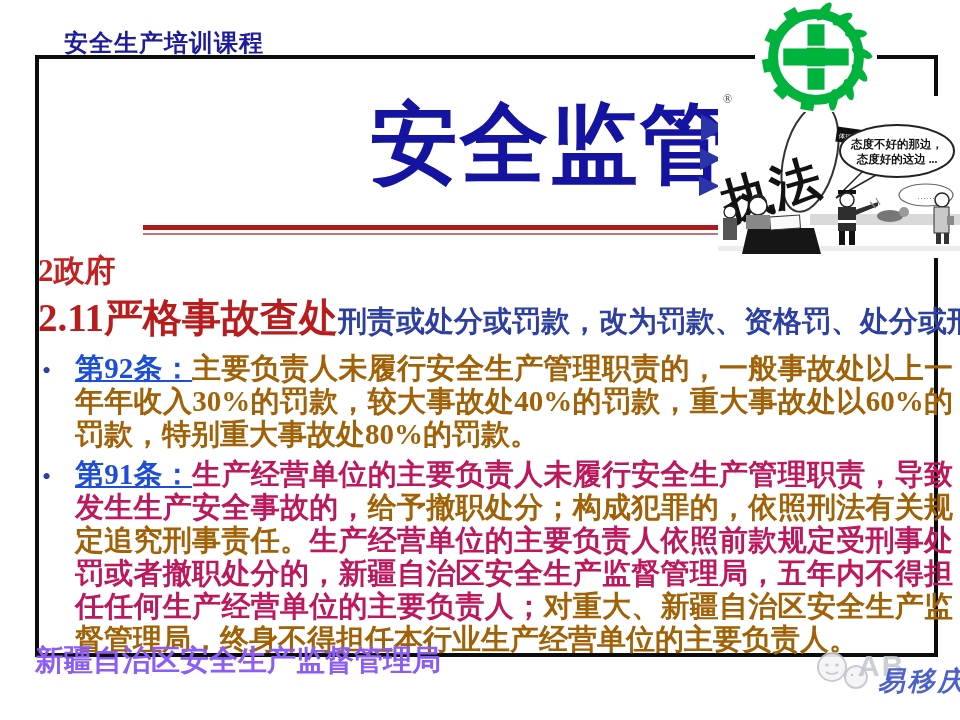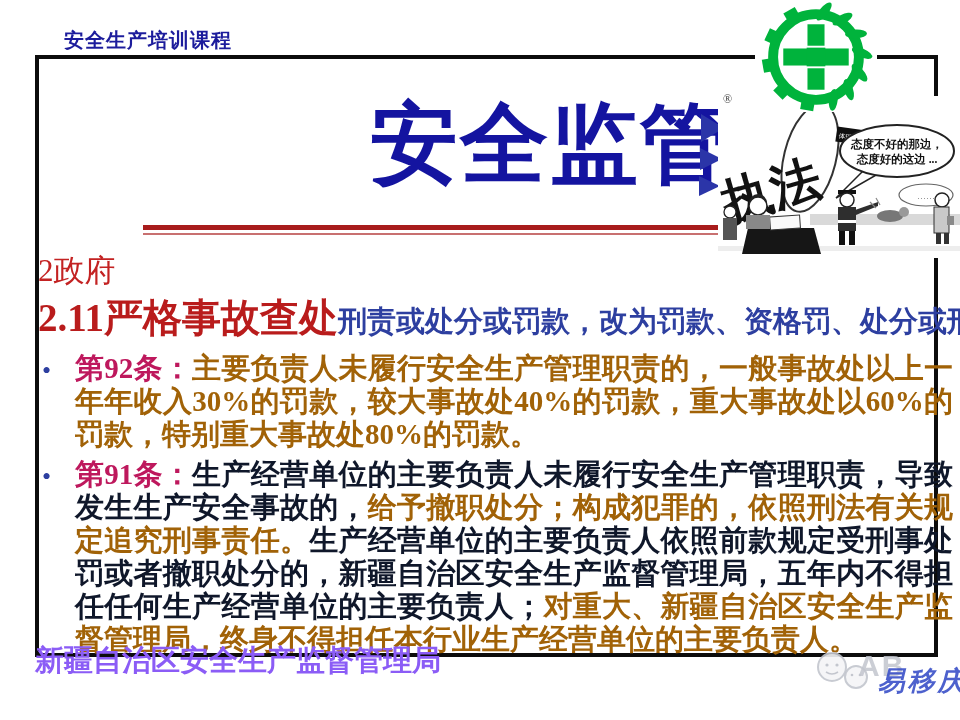--- a/index.html
+++ b/index.html
@@ -4,21 +4,21 @@
 <style>
   html,body{margin:0;padding:0;}
   body{
     width:960px;height:720px;overflow:hidden;background:#ffffff;position:relative;
     font-family:"Liberation Serif","DejaVu Serif",serif;
   }
   .abs{position:absolute;}
 
   
   .course-header{
-    left:64px;top:27px;font-size:20px;font-weight:700;color:#1c1c9c;letter-spacing:1px;z-index:4;
+    left:64px;top:27px;font-size:24px;font-weight:700;color:#1c1c9c;letter-spacing:1px;z-index:4;
   }
 
   
   .slide-border{
     left:35px;top:55px;width:895px;height:594px;border:4px solid #0c0c0c;z-index:1;background:transparent;
   }
 
   
   .slide-title{
     left:60px;top:94px;width:850px;text-align:right;font-size:88px;line-height:1.15;
@@ -34,38 +34,38 @@
 
   
   .cartoon{left:718px;top:96px;width:242px;height:162px;z-index:3;background:#fff;}
   .regmark{left:723px;top:92px;font-size:12px;color:#444;z-index:4;}
 
   
   .logo{left:755px;top:2px;width:122px;height:110px;z-index:4;background:#fff;}
 
   
   .section-heading{
-    left:38px;top:250px;font-size:31px;font-weight:400;color:#c32222;z-index:5;
+    left:38px;top:250px;font-size:31px;font-weight:700;color:#c32222;z-index:5;
   }
   .subsection-line{
     left:38px;top:291px;white-space:nowrap;z-index:5;
   }
   .subsection-head{font-size:39px;font-weight:700;color:#b91c1c;}
   .subsection-tail{font-size:29px;font-weight:700;color:#2d3fa0;}
 
   .bullets{left:38px;top:352px;width:915px;z-index:5;}
   .bullet{position:relative;padding-left:37px;margin-bottom:7px;}
   .bullet-marker{
     position:absolute;left:4px;top:2px;color:#2d3fa0;font-size:26px;line-height:33px;
   }
   .bullet-text{
     font-size:29px;line-height:33px;font-weight:700;text-align:justify;
   }
-  .seg-blue{color:#0f172a;margin-top:37px;}
-  .seg-blue-bold{color:#be185d;font-weight:700;}
+  .seg-blue{color:#be185d;margin-top:37px;}
+  .seg-blue-bold{color:#1d4ed8;font-weight:700;text-decoration:underline;}
   .seg-red{color:#a16207;}
 
   
   .footer-org{
     left:35px;top:641px;width:903px;text-align:left;font-size:29px;font-weight:700;
     color:#8b5cf6;z-index:6;
   }
 
   
   .watermark{left:814px;top:645px;width:185px;height:72px;z-index:7;}

